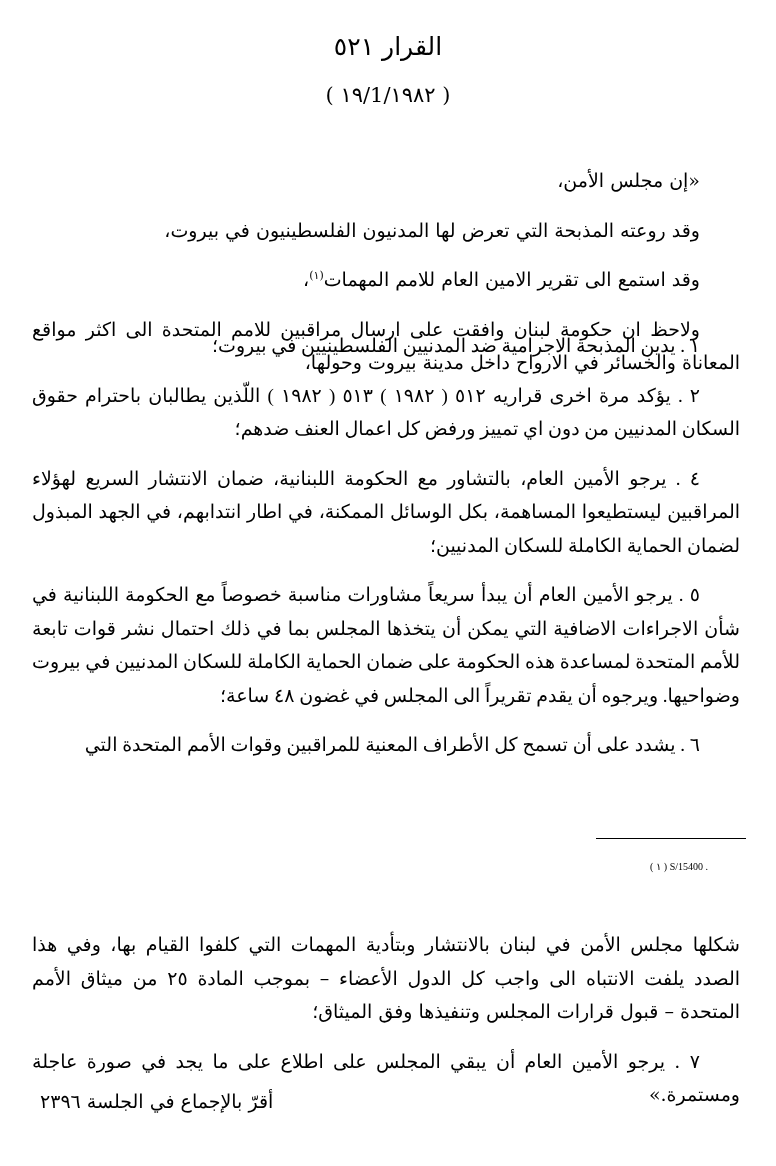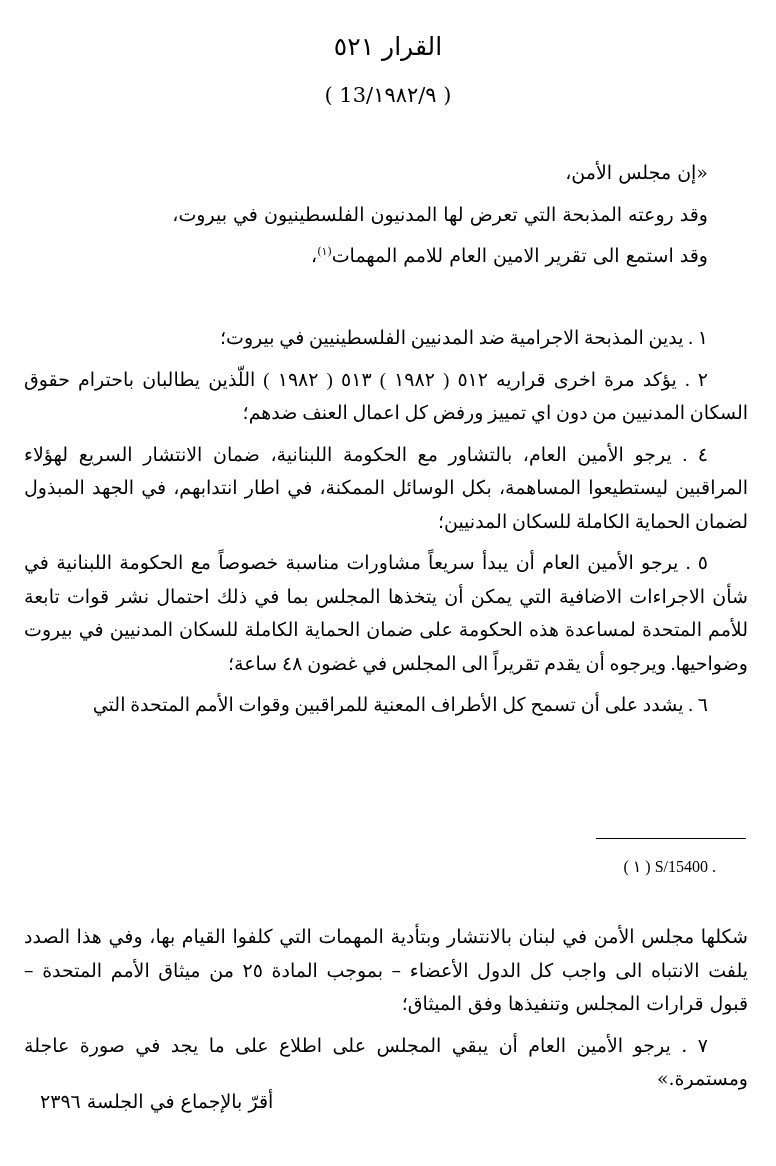--- a/index.html
+++ b/index.html
@@ -1,42 +1,43 @@
 <!DOCTYPE html>
 <html lang="ar" dir="rtl"><head>
 <meta charset="utf-8">
 <style>
   html, body { margin: 0; padding: 0; background: #ffffff; }
   body { width: 776px; height: 1166px; position: relative; overflow: hidden; color: #000; font-family: "DejaVu Serif", "Liberation Serif", serif; }
   .page { position: absolute; left: 0; top: 0; width: 776px; height: 1166px; }
   .title { position: absolute; top: 30px; left: 0; width: 776px; text-align: center; font-size: 25px; line-height: 34px; }
   .date { position: absolute; top: 80px; left: 0; width: 776px; text-align: center; font-size: 21px; line-height: 30px; letter-spacing: 1px; }
   .body { position: absolute; right: 20px; width: 740px; font-size: 19px; line-height: 33.5px; text-align: justify; }
-  .body p { margin: 8px; }
+  .body p { margin: 16px; }
   .ind { padding-right: 40px; }
   .sup { font-size: 11px; vertical-align: super; line-height: 0; }
   .block1 { top: 148px; }
   .block2 { top: 313px; font-family: Liberation Serif, serif; }
   .rule { position: absolute; top: 838px; left: 596px; width: 150px; height: 0; border-top: 1.5px solid #000; }
-  .footnote { position: absolute; top: 857px; right: 60px; direction: ltr; font-family: "Liberation Serif", serif; font-size: 16px; line-height: 20px; }
+  .footnote { position: absolute; top: 857px; right: 68px; direction: ltr; font-family: "Liberation Serif", serif; font-size: 10px; line-height: 20px; }
   .block3 { top: 912px; }
   .adopted { position: absolute; top: 1086px; left: 40px; font-size: 19px; line-height: 30px; direction: rtl; }
 </style>
 </head>
 <body>
 
 <div class="page">
 
   <div class="title">القرار ٥٢١</div>
-  <div class="date">( ١٩٨٢/٩/13 )</div>
+  <div class="date">( ١٩٨٢/1/١٩ )</div>
 
   <div class="body block1">
     <p class="ind">«إن مجلس الأمن،</p>
     <p class="ind">وقد روعته المذبحة التي تعرض لها المدنيون الفلسطينيون في بيروت،</p>
     <p class="ind"><span>وقد استمع الى تقرير الامين العام للامم المهمات</span><span class="sup">(١)</span><span>،</span></p>
+    <p style="text-indent:40px">ولاحظ ان حكومة لبنان وافقت على ارسال مراقبين للامم المتحدة الى اكثر مواقع المعاناة والخسائر في الارواح داخل مدينة بيروت وحولها،</p>
   </div>
 
   <div class="body block2">
     <p style="text-indent:40px">١ . يدين المذبحة الاجرامية ضد المدنيين الفلسطينيين في بيروت؛</p>
     <p style="text-indent:40px">٢ . يؤكد مرة اخرى قراريه ٥١٢ ( ١٩٨٢ ) ٥١٣ ( ١٩٨٢ ) اللّذين يطالبان باحترام حقوق السكان المدنيين من دون اي تمييز ورفض كل اعمال العنف ضدهم؛</p>
     <p style="text-indent:40px">٤ . يرجو الأمين العام، بالتشاور مع الحكومة اللبنانية، ضمان الانتشار السريع لهؤلاء المراقبين ليستطيعوا المساهمة، بكل الوسائل الممكنة، في اطار انتدابهم، في الجهد المبذول لضمان الحماية الكاملة للسكان المدنيين؛</p>
     <p style="text-indent:40px">٥ . يرجو الأمين العام أن يبدأ سريعاً مشاورات مناسبة خصوصاً مع الحكومة اللبنانية في شأن الاجراءات الاضافية التي يمكن أن يتخذها المجلس بما في ذلك احتمال نشر قوات تابعة للأمم المتحدة لمساعدة هذه الحكومة على ضمان الحماية الكاملة للسكان المدنيين في بيروت وضواحيها. ويرجوه أن يقدم تقريراً الى المجلس في غضون ٤٨ ساعة؛</p>
     <p style="text-indent:40px">٦ . يشدد على أن تسمح كل الأطراف المعنية للمراقبين وقوات الأمم المتحدة التي</p>
   </div>
 

